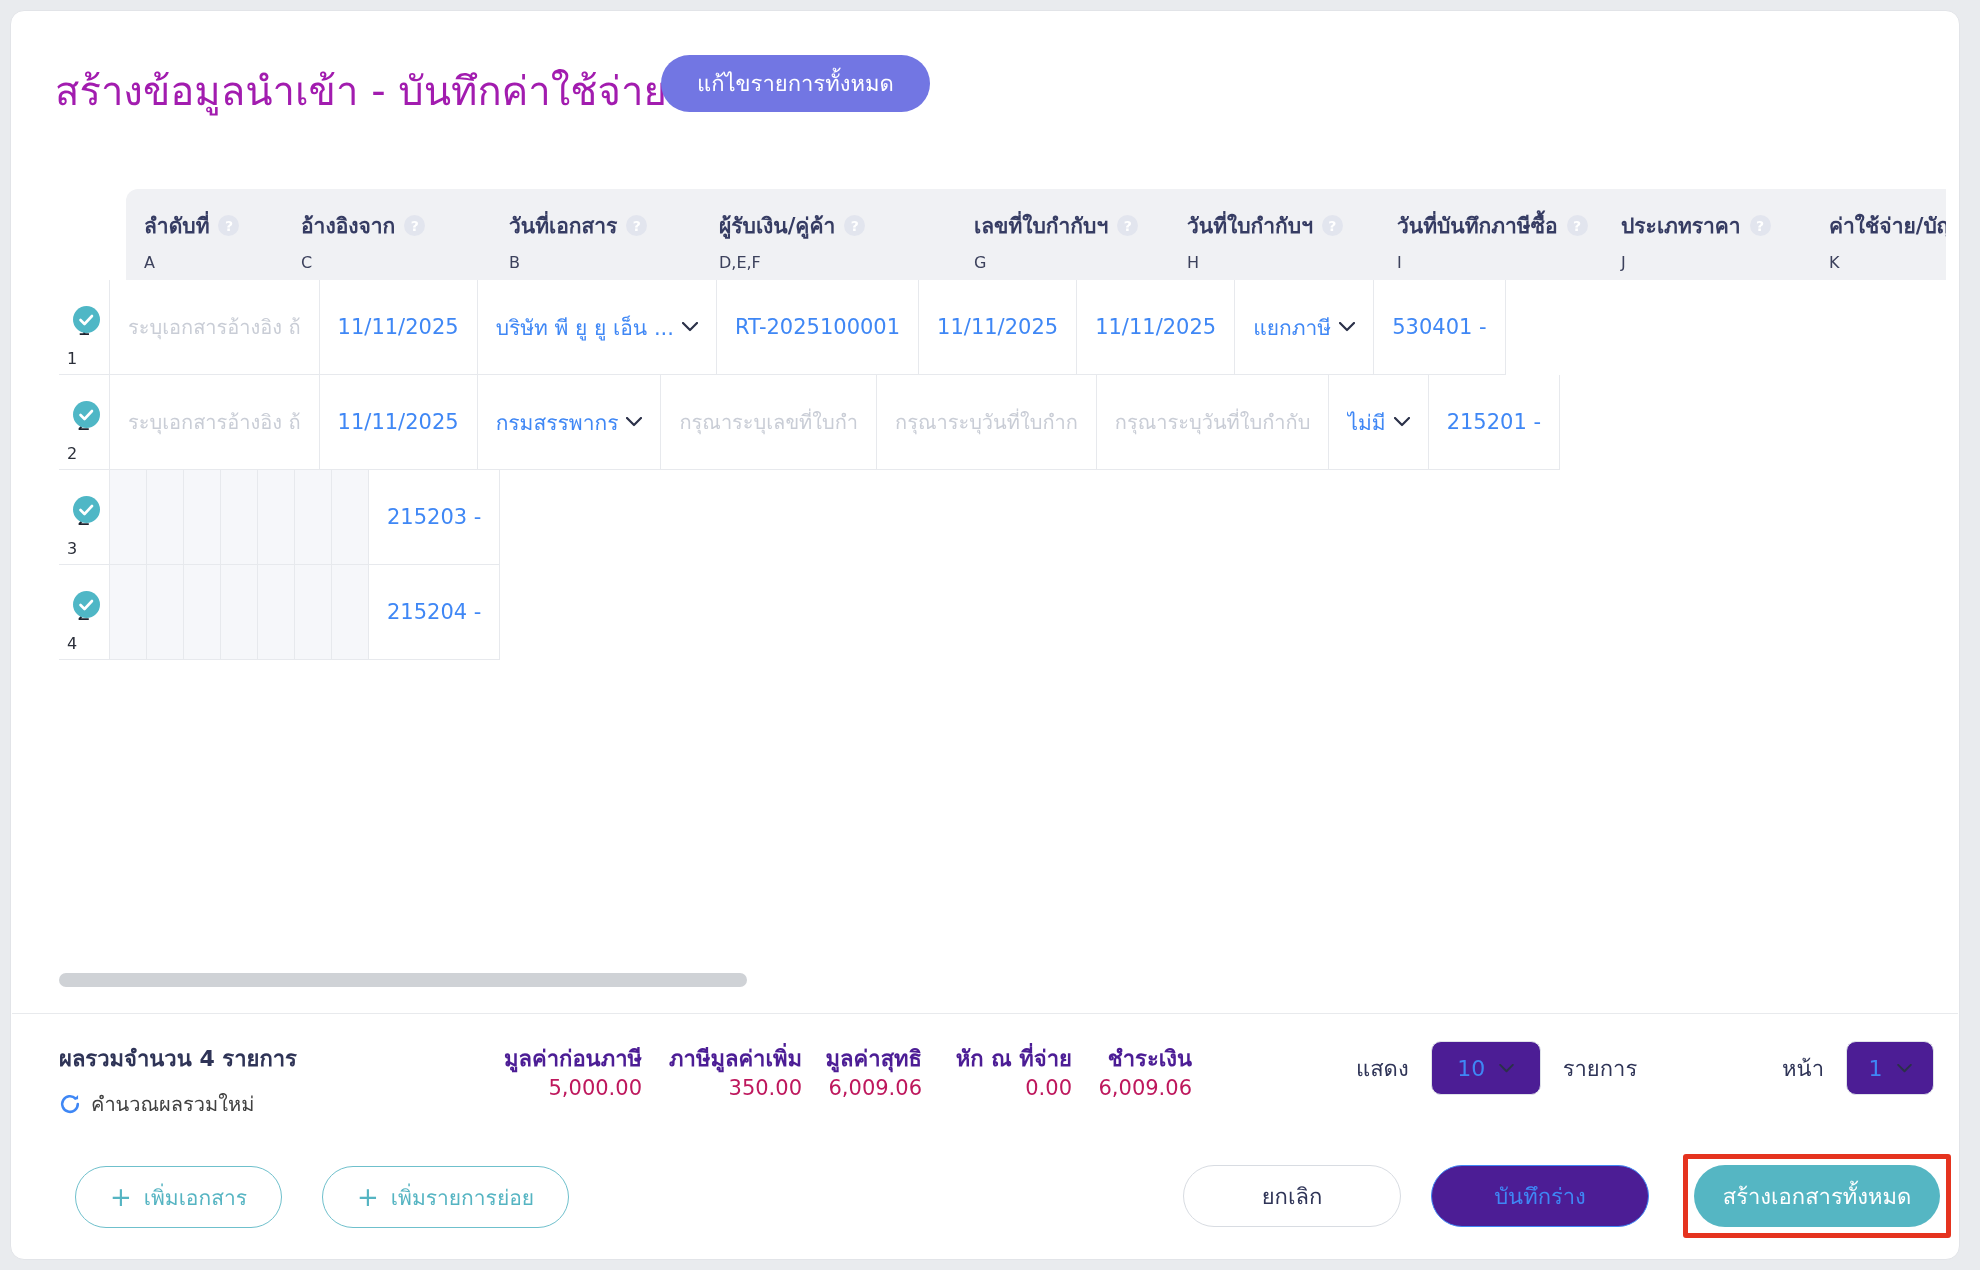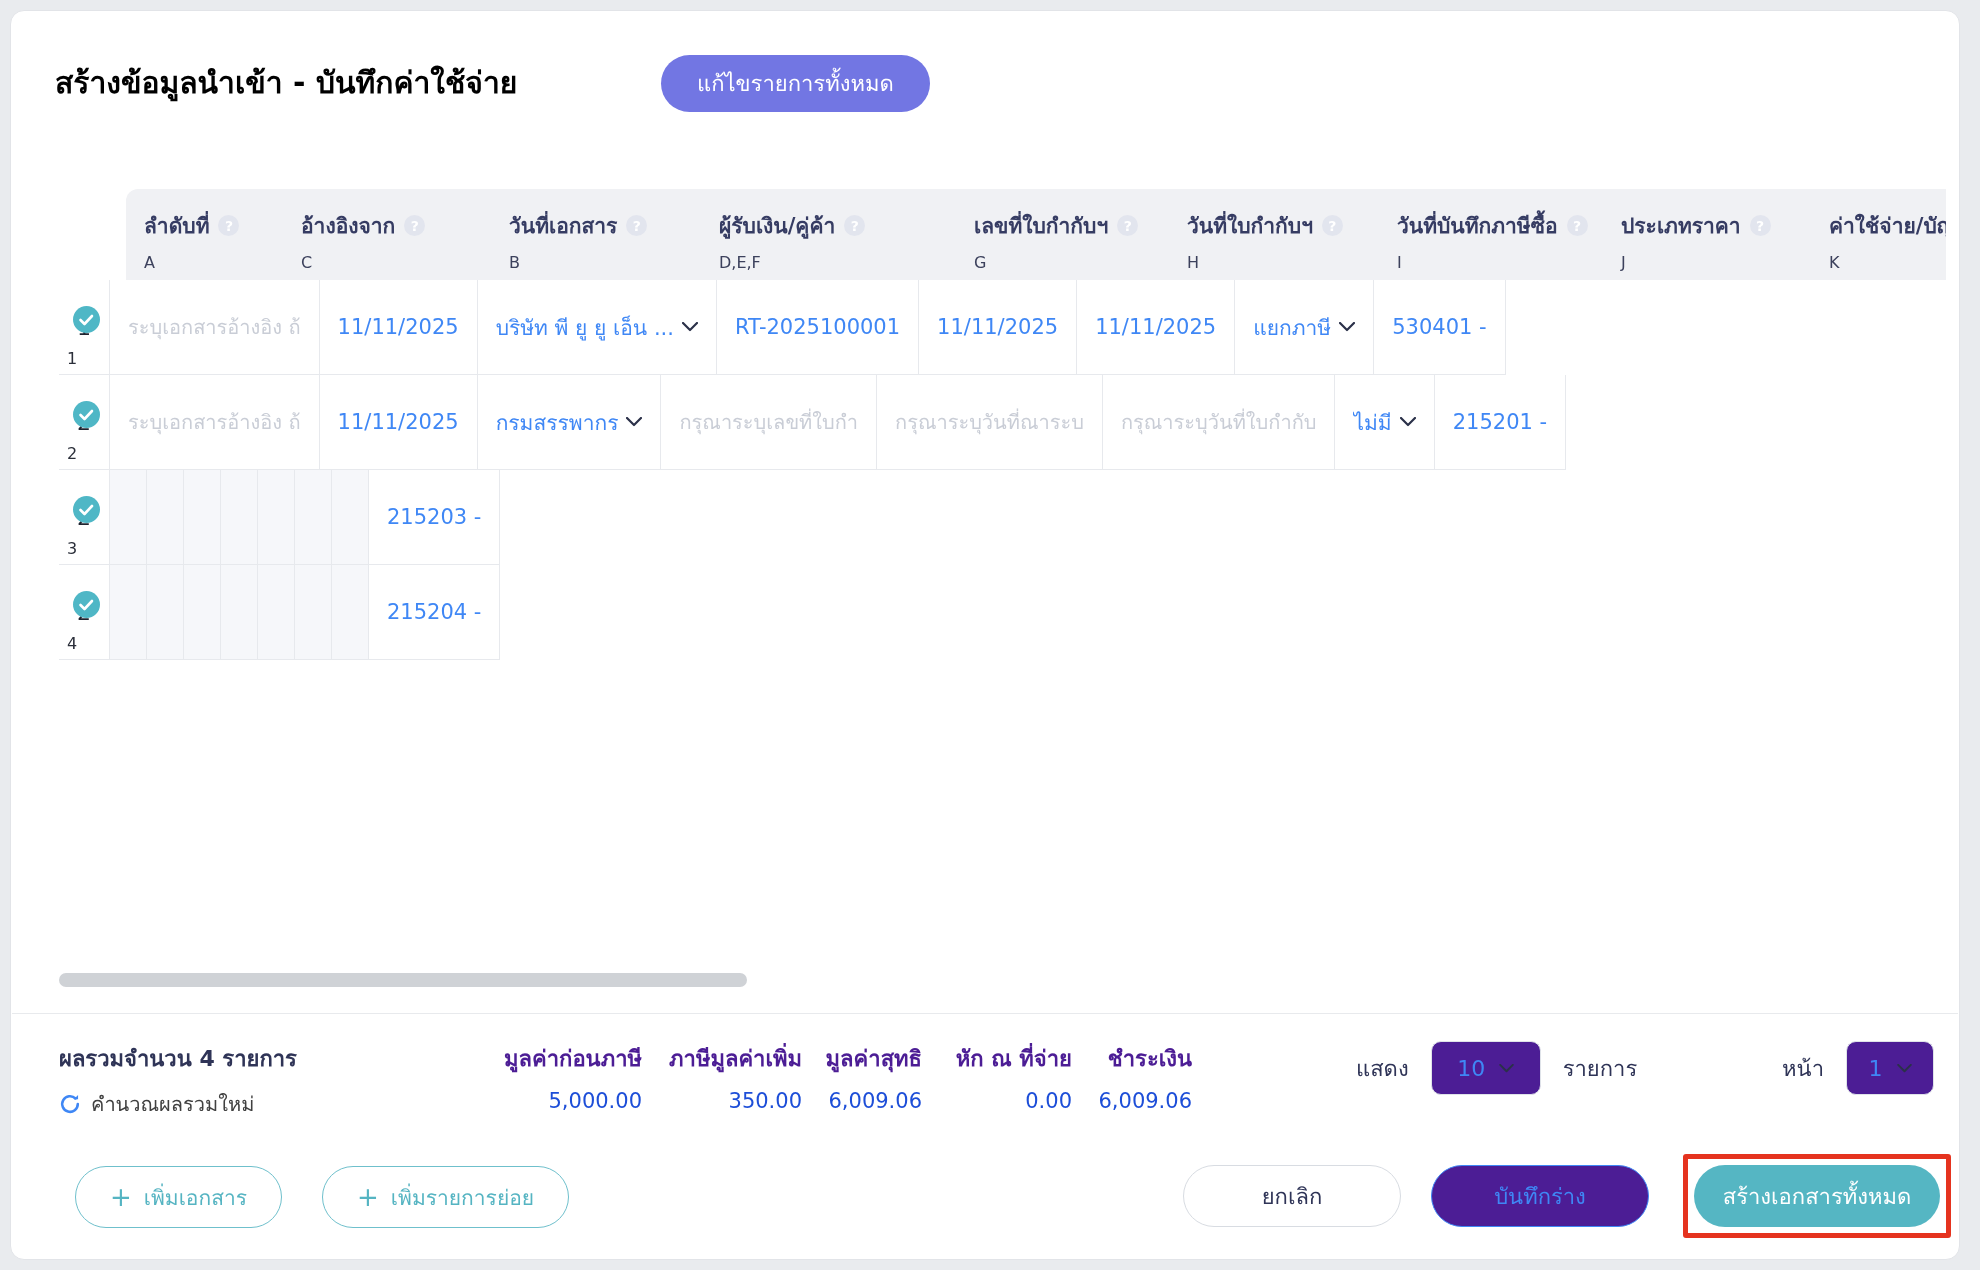--- a/index.html
+++ b/index.html
@@ -9,21 +9,21 @@
     font-family:"DejaVu Sans","Liberation Sans",sans-serif;
     color:#2f3457;
   }
   .card{
     position:absolute;left:10px;top:10px;width:1948px;height:1248px;
     background:#ffffff;border:1px solid #e2e4e8;border-radius:14px;
   }
   
   .page-title{
     position:absolute;left:44px;top:48px;
-    font-size:30px;font-weight:bold;color:#000000;white-space:nowrap;
+    font-size:40px;font-weight:normal;color:#a21caf;white-space:nowrap;
   }
   .edit-all-btn{
     position:absolute;left:650px;top:44px;height:57px;padding:8px 36px;
     background:#7276e3;color:#ffffff;border:none;border-radius:29px;
     font-size:22px;font-family:inherit;cursor:pointer;white-space:nowrap;
   }
   
   .table-clip{
     position:absolute;left:48px;top:178px;width:1887px;height:476px;overflow:hidden;
   }
@@ -66,21 +66,21 @@
     position:absolute;left:48px;top:962px;width:688px;height:14px;
     background:#cfd2d6;border-radius:7px;
   }
   .divider{position:absolute;left:1px;right:1px;top:1002px;height:1px;background:#e8eaed;}
   .summary{position:absolute;left:48px;top:1030px;display:flex;align-items:flex-start;}
   .sum-first{width:295px;}
   .sum-total{font-size:22px;font-weight:bold;color:#2f3457;white-space:nowrap;}
   .recalc{display:flex;align-items:center;gap:10px;margin-top:12px;font-size:20px;color:#404040;cursor:pointer;white-space:nowrap;}
   .sum-col{text-align:right;}
   .sum-col .lbl{font-size:22px;font-weight:bold;color:#4c1d95;white-space:nowrap;}
-  .sum-col .val{font-size:21px;color:#1d4ed8;margin-top:13px;white-space:nowrap;}
+  .sum-col .val{font-size:21px;color:#be185d;white-space:nowrap;}
   .w-s1{width:288px;} .w-s2{width:160px;} .w-s3{width:120px;} .w-s4{width:150px;} .w-s5{width:120px;}
   .pagination{
     position:absolute;left:1345px;top:1030px;width:578px;
     display:flex;align-items:center;
   }
   .pg-lbl{font-size:22px;color:#2f3457;white-space:nowrap;}
   .pg-box{
     height:52px;border:1px solid #dfe3e9;border-radius:10px;background:#4c1d95;
     display:flex;align-items:center;justify-content:center;gap:14px;cursor:pointer;
   }
@@ -219,21 +219,21 @@
         <div class="cell dcell c-seq">2</div>
         <div class="cell dcell ph">ระบุเอกสารอ้างอิง ถ้</div>
         <div class="cell dcell blue">11/11/2025</div>
         <div class="cell dcell dd">
           <span class="val blue">กรมสรรพากร</span>
           <svg class="chev" width="16" height="10" viewBox="0 0 16 10">
               <path d="M1 1l7 7 7-7" fill="none" stroke="#2b3149" stroke-width="2.2" stroke-linecap="round" stroke-linejoin="round"></path>
             </svg>
         </div>
         <div class="cell dcell ph">กรุณาระบุเลขที่ใบกำ</div>
-        <div class="cell dcell ph">กรุณาระบุวันที่ณาระบ</div>
+        <div class="cell dcell ph">กรุณาระบุวันที่ใบกำก</div>
         <div class="cell dcell ph">กรุณาระบุวันที่ใบกำกับ</div>
         <div class="cell dcell dd">
           <span class="val blue">ไม่มี</span>
           <svg class="chev" width="16" height="10" viewBox="0 0 16 10">
               <path d="M1 1l7 7 7-7" fill="none" stroke="#2b3149" stroke-width="2.2" stroke-linecap="round" stroke-linejoin="round"></path>
             </svg>
         </div>
         <div class="cell dcell blue">215201 -</div>
       </div>
 

